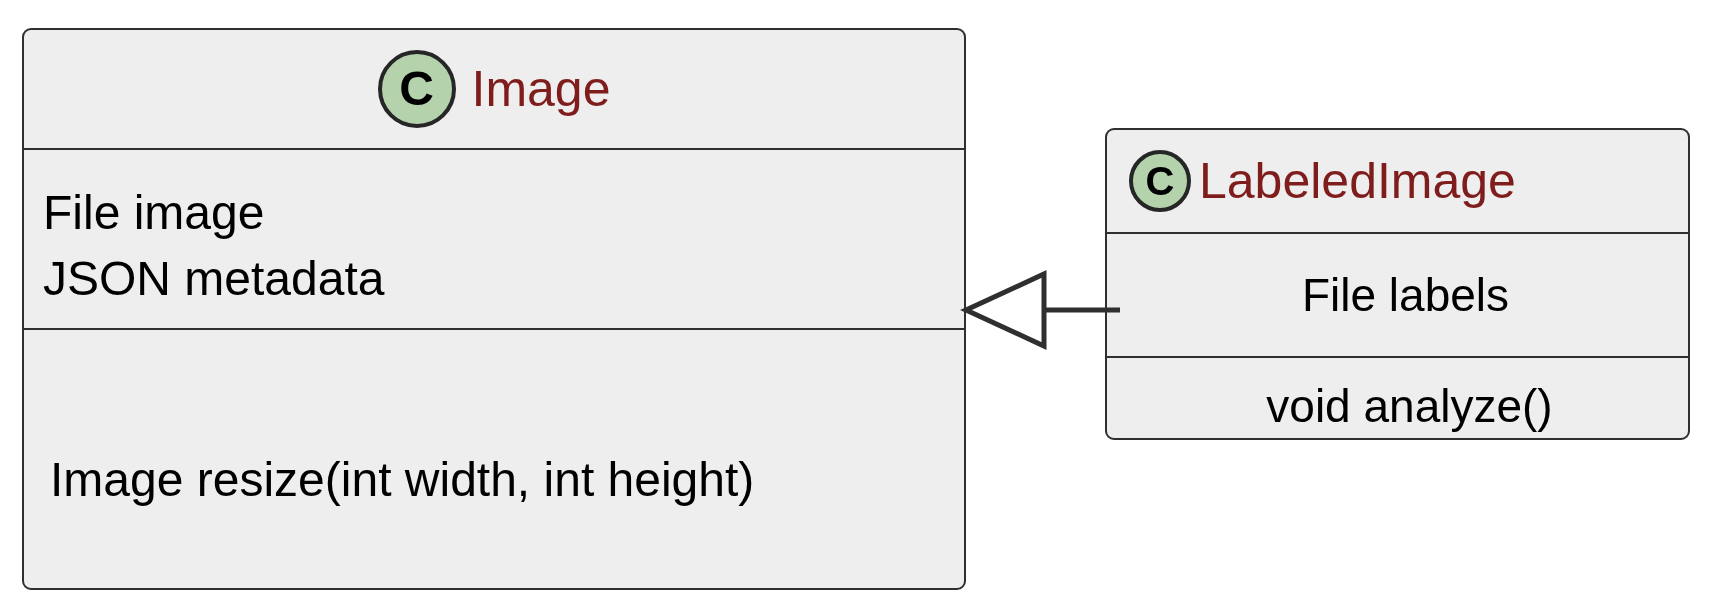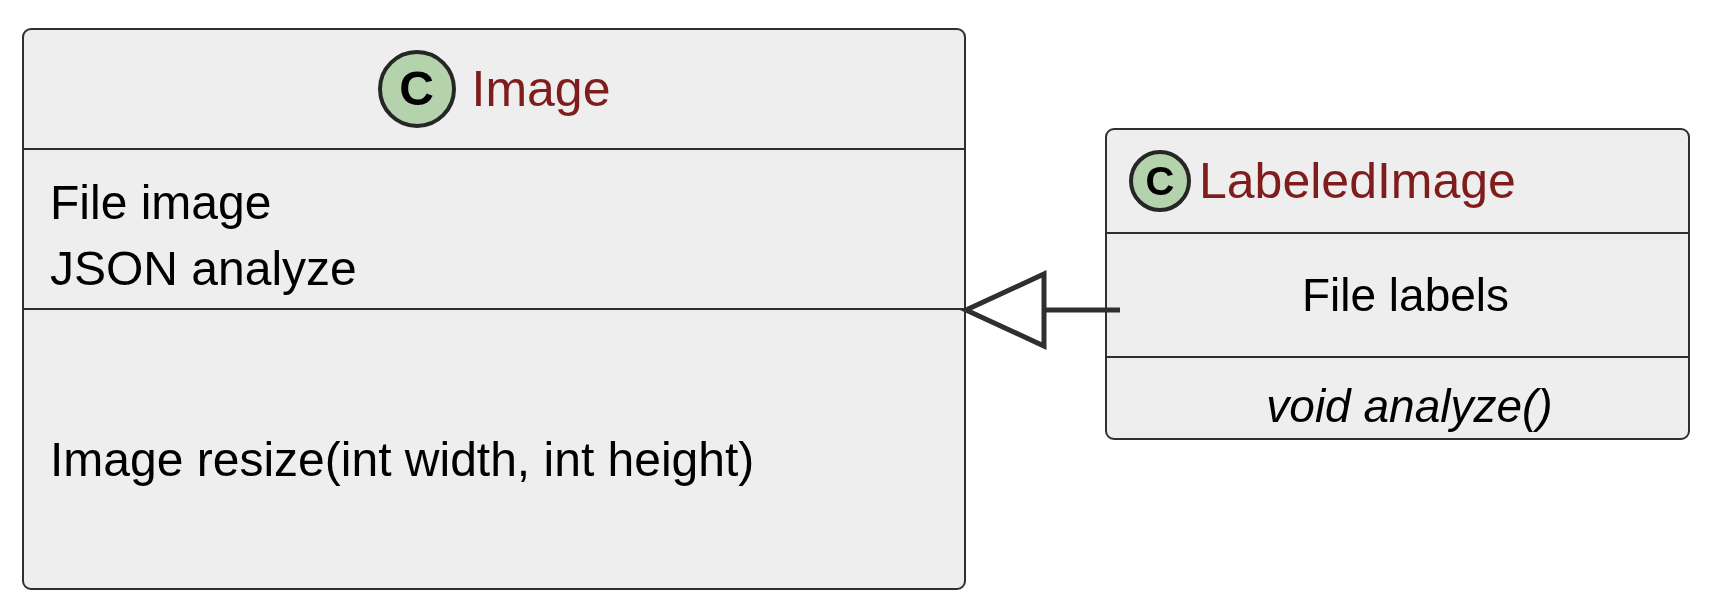--- a/index.html
+++ b/index.html
@@ -95,22 +95,22 @@
     font-size: 0px;
   }
   #image-class .class-icon {
     width: 78px;
     height: 78px;
     font-size: 48px;
   }
   #image-class .class-title { font-size: 50px; }
 
   #image-attributes {
-    height: 160px;
-    padding: 14px 0 0 26px;
+    height: 180px;
+    padding: 14px 0 0 19px;
   }
   #image-attributes .member-row {
     font-size: 48px;
     height: 66px;
     display: flex;
     align-items: center;
   }
 
   #image-methods {
     height: 278px;
@@ -148,21 +148,20 @@
     display: flex;
     align-items: center;
   }
   #labeled-attributes .member-row { font-size: 46px; }
 
   #labeled-methods {
     height: 98px;
     padding-left: 24px;
     display: flex;
     align-items: center;
-    font-style: italic;
   }
   #labeled-methods .member-row { font-size: 46px; }
 
   
   #generalization {
     position: absolute;
     left: 950px;
     top: 262px;
     width: 170px;
     height: 96px;
@@ -176,21 +175,21 @@
 
   <div class="class-box" id="image-class">
 
     <div class="compartment class-header center">
       <div class="class-icon">C</div>
       <div class="class-title">Image</div>
     </div>
 
     <div class="compartment member-list" id="image-attributes">
       <div class="member-row">File image</div>
-      <div class="member-row">JSON analyze</div>
+      <div class="member-row">JSON metadata</div>
     </div>
 
     <div class="compartment member-list" id="image-methods">
       <div class="member-row">Image resize(int width, int height)</div>
     </div>
   </div>
 
   <div class="class-box" id="labeledimage-class">
 
     <div class="compartment class-header left">

